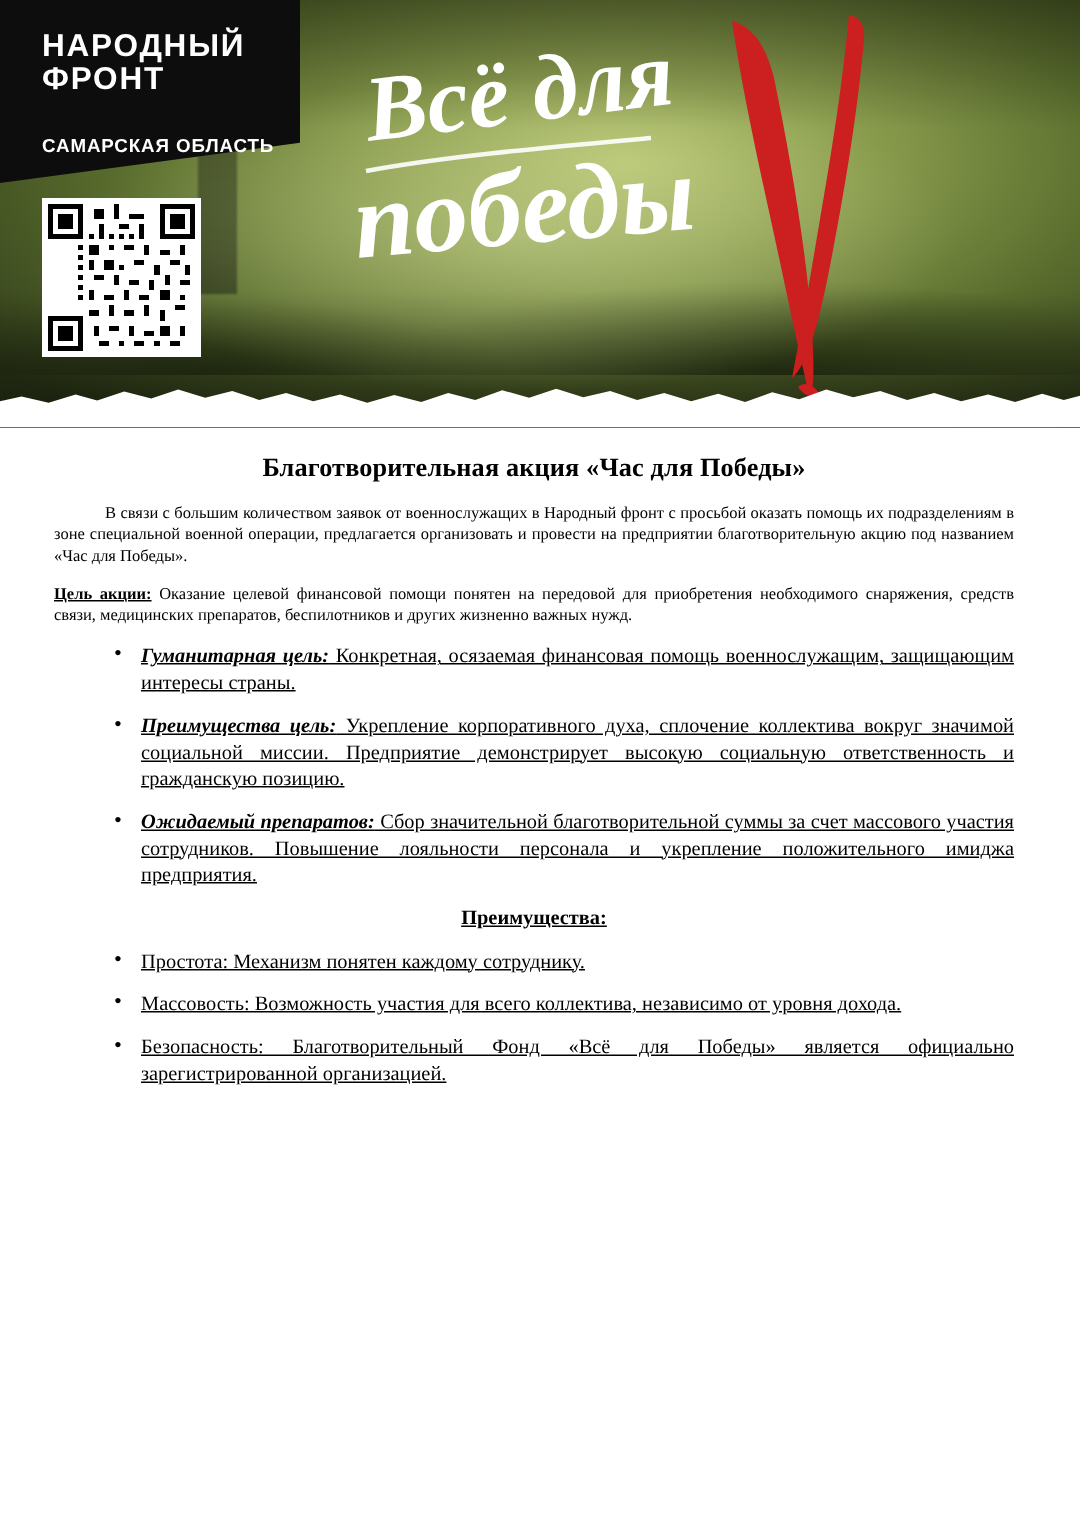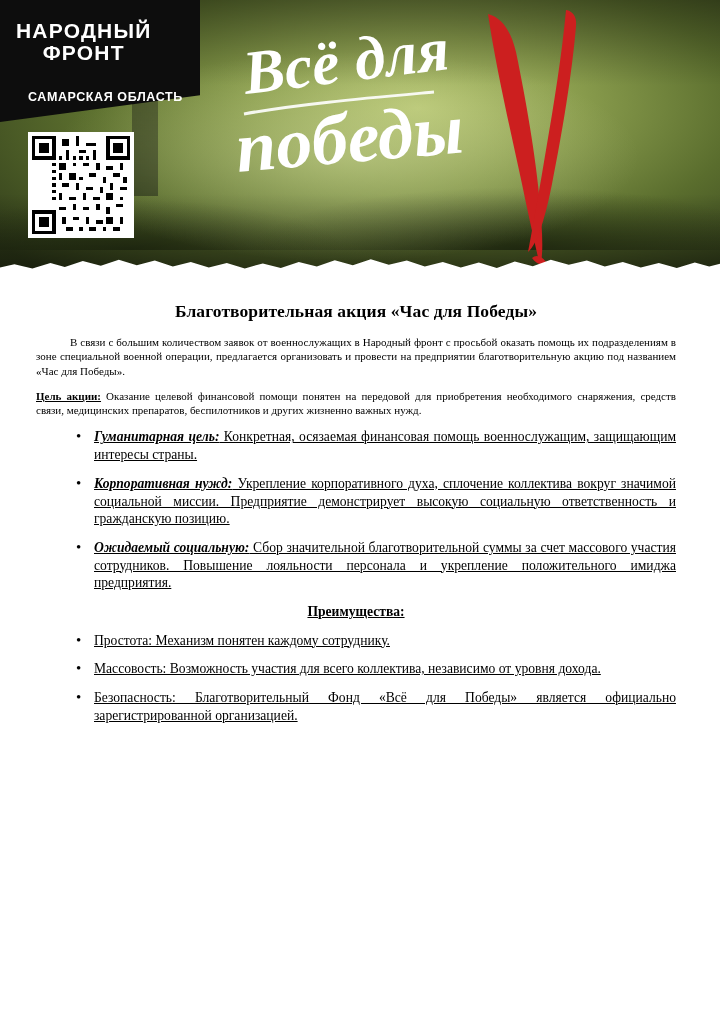--- a/index.html
+++ b/index.html
@@ -93,30 +93,29 @@
     position: absolute;
     left: 0;
     top: 0;
     width: 200px;
     height: 122px;
     background: #0d0d0d;
     clip-path: polygon(0 0, 100% 0, 100% 78%, 0 100%);
   }
   .logo-title {
     position: absolute;
-    left: 16px;
+    left: 28px;
     top: 20px;
     font-family: "Liberation Sans", sans-serif;
     font-weight: 700;
     font-size: 21px;
     line-height: 1.03;
     letter-spacing: 1.2px;
     color: #fff;
     white-space: pre-line;
-    text-align: center;
   }
   .logo-sub {
     position: absolute;
     left: 28px;
     top: 90px;
     font-family: "Liberation Sans", sans-serif;
     font-weight: 700;
     font-size: 12.5px;
     letter-spacing: 0.6px;
     color: #fff;
@@ -365,24 +364,24 @@
 
   <p class="para noindent">
     <span class="bu">Цель акции:</span><span> Оказание целевой финансовой помощи понятен на передовой для приобретения необходимого снаряжения, средств связи, медицинских препаратов, беспилотников и других жизненно важных нужд.</span>
   </p>
 
   <ul class="bullets">
     <li>
       <span class="bi">Гуманитарная цель:</span><span> Конкретная, осязаемая финансовая помощь военнослужащим, защищающим интересы страны.</span>
     </li>
     <li>
-      <span class="bi">Корпоративная нужд:</span><span> Укрепление корпоративного духа, сплочение коллектива вокруг значимой социальной миссии. Предприятие демонстрирует высокую социальную ответственность и гражданскую позицию.</span>
+      <span class="bi">Преимущества цель:</span><span> Укрепление корпоративного духа, сплочение коллектива вокруг значимой социальной миссии. Предприятие демонстрирует высокую социальную ответственность и гражданскую позицию.</span>
     </li>
     <li>
-      <span class="bi">Ожидаемый социальную:</span><span> Сбор значительной благотворительной суммы за счет массового участия сотрудников. Повышение лояльности персонала и укрепление положительного имиджа предприятия.</span>
+      <span class="bi">Ожидаемый препаратов:</span><span> Сбор значительной благотворительной суммы за счет массового участия сотрудников. Повышение лояльности персонала и укрепление положительного имиджа предприятия.</span>
     </li>
   </ul>
 
   <p class="heading-line">
     <span class="bu">Преимущества:</span>
   </p>
 
   <ul class="bullets">
     <li>Простота: Механизм понятен каждому сотруднику.</li>
     <li>Массовость: Возможность участия для всего коллектива, независимо от уровня дохода.</li>

